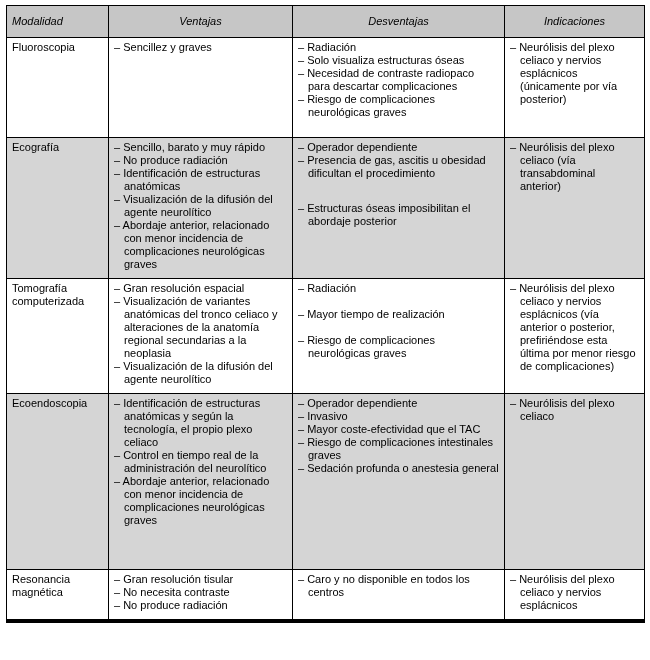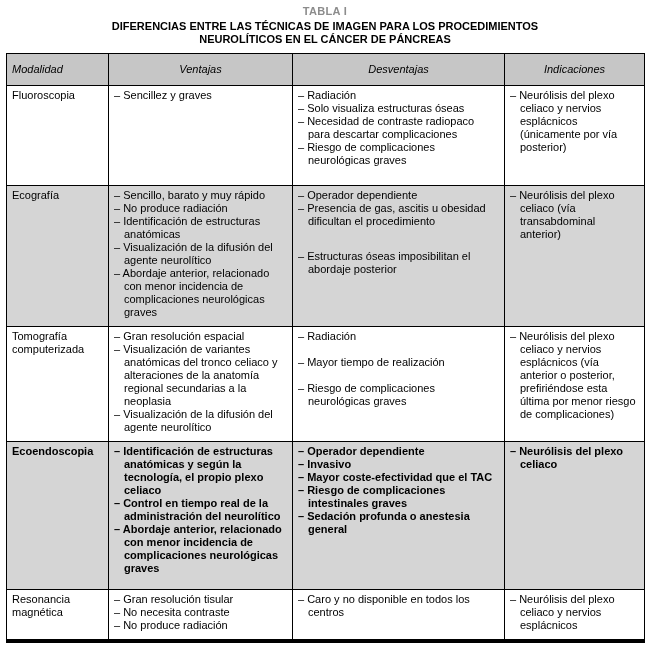--- a/index.html
+++ b/index.html
@@ -63,35 +63,28 @@
     text-indent: -10px;
   }
   
   ul.spread li + li { margin-top: 13px; }
   ul.gap-last li:last-child { margin-top: 22px; }
 
   
   tr.r0 td { height: 100px; }
   tr.r1 td { height: 132px; }
   tr.r2 td { height: 112px; }
-  tr.r3 td { height: 148px; font-weight: bold; }
+  tr.r3 td { height: 176px; }
   tr.r4 td { height: 44px; }
 </style>
 </head>
 <body>
 
 <div class="page">
 
-  <div class="caption">
-    <div class="cap-label">TABLA I</div>
-    <div class="cap-title">
-      <span class="line">DIFERENCIAS ENTRE LAS TÉCNICAS DE IMAGEN PARA LOS PROCEDIMIENTOS</span>
-      <span class="line">NEUROLÍTICOS EN EL CÁNCER DE PÁNCREAS</span>
-    </div>
-  </div>
 
   <table class="tbl">
     <colgroup>
       <col style="width:102px">
       <col style="width:184px">
       <col style="width:212px">
       <col style="width:140px">
     </colgroup>
     <thead>
       <tr>

